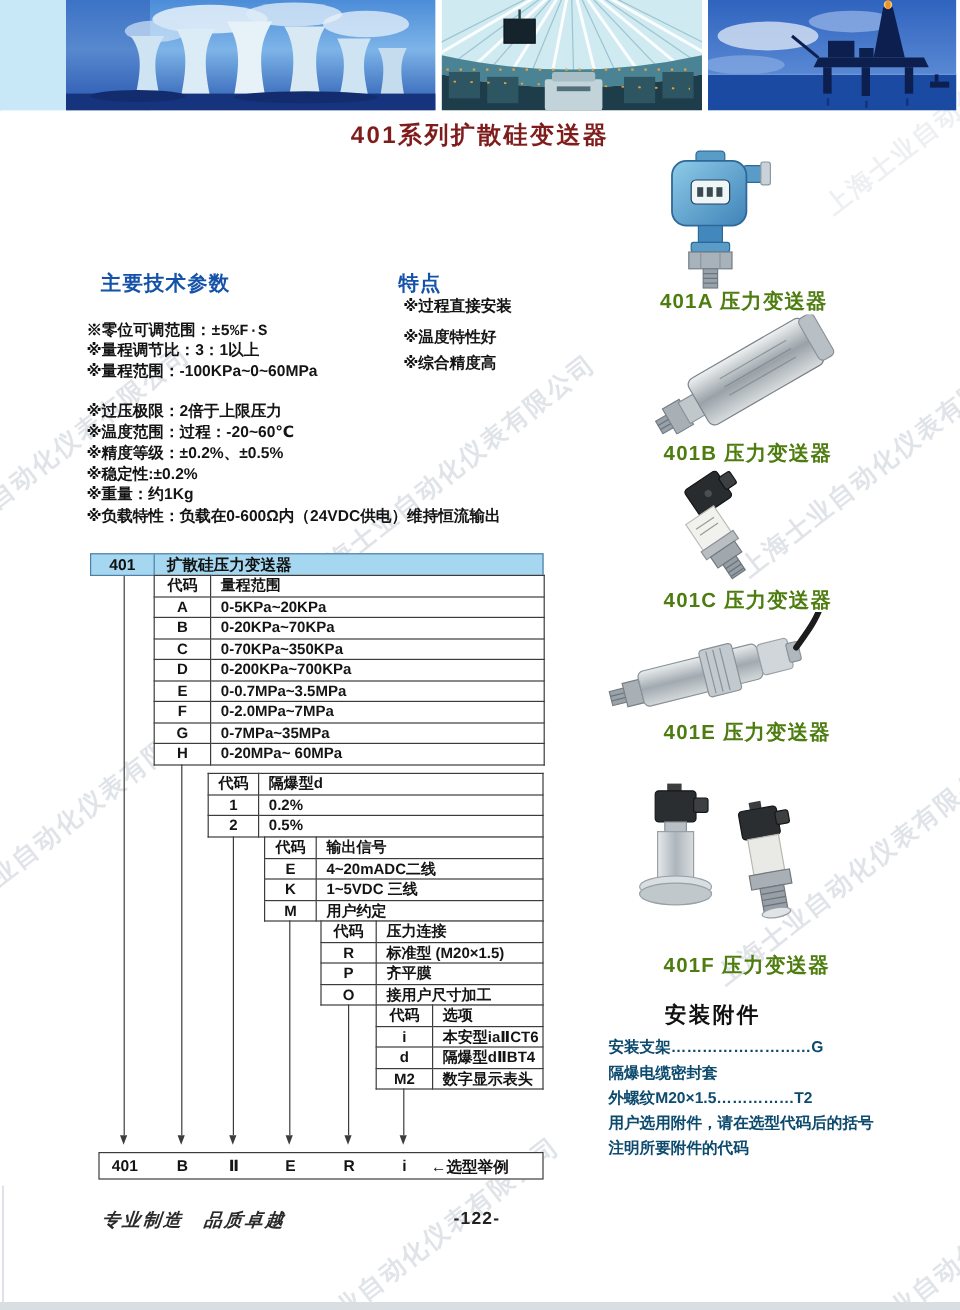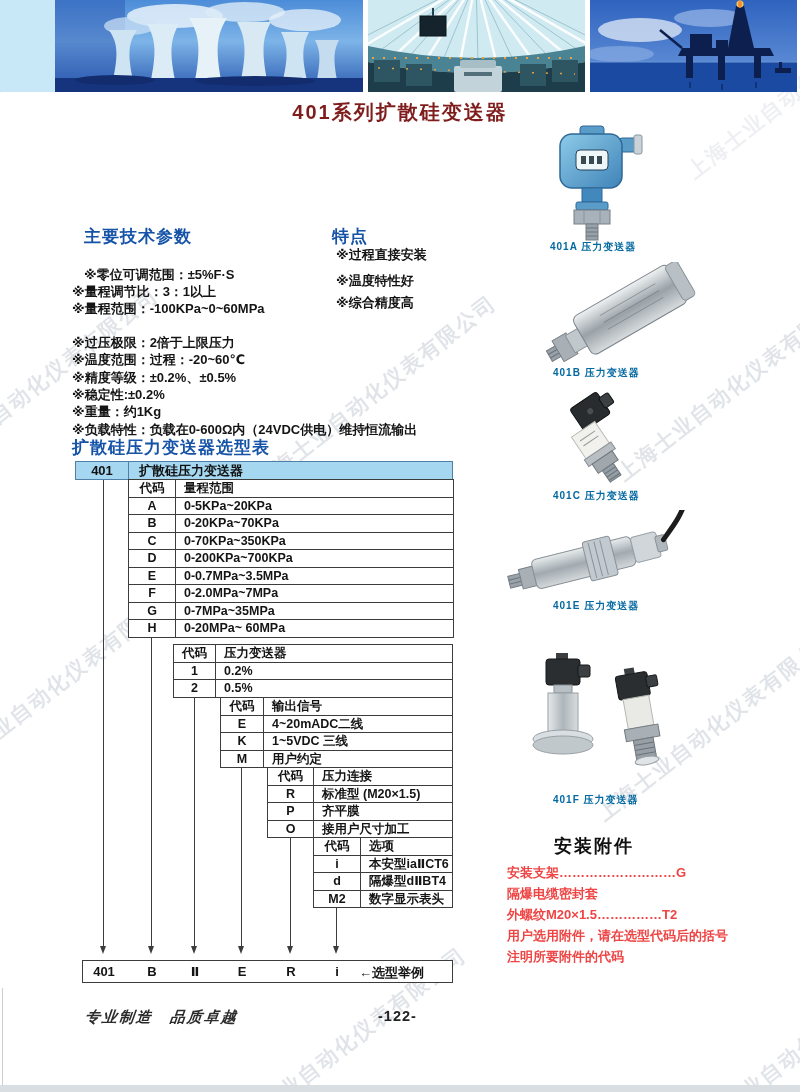--- a/index.html
+++ b/index.html
@@ -28,24 +28,24 @@
   table.tier tr:first-child td { font-weight:bold; }
   .vl { position:absolute; width:1px; background:#3c3c3c; }
   .arr { position:absolute; width:0; height:0; border-left:3.5px solid transparent; border-right:3.5px solid transparent; border-top:8px solid #3c3c3c; }
   .exbox { position:absolute; left:82px; top:960px; width:371px; height:23px; border:1px solid #3c3c3c; background:#fff; }
   .exv { position:absolute; top:3px; transform:translateX(-50%); font-size:13px; font-weight:600; color:#141414; white-space:nowrap; }
   .exnote { position:absolute; left:276px; top:3px; font-size:13px; font-weight:600; color:#141414; white-space:nowrap; }
 
   
   .prod { position:absolute; }
   .prod svg { display:block; }
-  .plabel { position:absolute; font-size:10px; font-weight:bold; color:#0369a1; white-space:nowrap; letter-spacing:1px; }
+  .plabel { position:absolute; font-size:17px; font-weight:bold; color:#4d7c0f; white-space:nowrap; letter-spacing:1px; }
 
   .acc-h { position:absolute; left:507px; top:834px; font-size:18px; font-weight:bold; color:#111; letter-spacing:2px;margin-left:47px; }
-  .acc-line { position:absolute; left:507px; font-size:13px; font-weight:600; color:#ef4444; white-space:nowrap; }
+  .acc-line { position:absolute; left:507px; font-size:13px; font-weight:600; color:#0c4a6e; white-space:nowrap; }
 
   
   .slogan { position:absolute; left:85px; top:1008px; font-size:15px; font-weight:bold; font-style:italic; color:#2b2b2b; letter-spacing:2px; transform:skewX(-6deg); }
   .pagenum { position:absolute; left:378px; top:1008px; font-size:14.5px; font-weight:bold; color:#222; letter-spacing:1px; }
   .botbar { position:absolute; left:0; top:1085px; width:800px; height:7px; background:#d9dee3; }
   .leftedge { position:absolute; left:2px; top:988px; width:1px; height:97px; background:#c9ced4; }
 
   
   .wm { position:absolute; color:#c3c9d2; opacity:.5; font-size:21px; font-weight:600; letter-spacing:2px; white-space:nowrap; transform:rotate(-38deg); transform-origin:left center; pointer-events:none; }
   .wm.light { opacity:.28; }
@@ -168,36 +168,35 @@
         <line x1="100" y1="82" x2="100" y2="88"></line>
           <line x1="132" y1="84" x2="132" y2="90"></line>
           <line x1="166" y1="82" x2="166" y2="88"></line>
       </g>
     </svg>
   </div>
 
   <div class="doc-title">401系列扩散硅变送器</div>
 
   <div class="sec-h" style="left:84px; top:225px;">主要技术参数</div>
-  <div class="spec-item" style="left:84px; top:266px;">※零位可调范围：±5%F·S</div>
+  <div class="spec-item" style="left:72px; top:266px;font-family:Liberation Mono, monospace;">※零位可调范围：±5%F·S</div>
   <div class="spec-item" style="left:72px; top:283px;">※量程调节比：3：1以上</div>
   <div class="spec-item" style="left:72px; top:300px;">※量程范围：-100KPa~0~60MPa</div>
   <div class="spec-item" style="left:72px; top:334px;">※过压极限：2倍于上限压力</div>
   <div class="spec-item" style="left:72px; top:351px;">※温度范围：过程：-20~60℃</div>
   <div class="spec-item" style="left:72px; top:369px;">※精度等级：±0.2%、±0.5%</div>
   <div class="spec-item" style="left:72px; top:386px;">※稳定性:±0.2%</div>
   <div class="spec-item" style="left:72px; top:403px;text-align:center;">※重量：约1Kg</div>
   <div class="spec-item" style="left:72px; top:421px;">※负载特性：负载在0-600Ω内（24VDC供电）维持恒流输出</div>
 
   <div class="sec-h" style="left:332px; top:225px;">特点</div>
   <div class="feat-item" style="left:336px; top:246px;">※过程直接安装</div>
   <div class="feat-item" style="left:336px; top:272px;">※温度特性好</div>
   <div class="feat-item" style="left:336px; top:294px;">※综合精度高</div>
 
-  <div class="sec-h" style="left:72px; top:436px;">扩散硅压力变送器选型表</div>
 
   <div class="hdrbar">
     <div class="c1">401</div>
     <div class="c2">扩散硅压力变送器</div>
   </div>
 
   <table class="tier" style="left:128px; top:479px; width:326px;">
     <colgroup>
         <col style="width:47px">
         <col>
@@ -243,21 +242,21 @@
     </table>
 
   <table class="tier" style="left:173px; top:644px; width:280px;">
     <colgroup>
         <col style="width:42px">
         <col>
       </colgroup>
     <tbody>
         <tr>
           <td class="cc">代码</td>
-          <td class="vv">压力变送器</td>
+          <td class="vv">隔爆型d</td>
         </tr>
     <tr>
           <td class="cc">1</td>
           <td class="vv">0.2%</td>
         </tr>
     <tr>
           <td class="cc">2</td>
           <td class="vv">0.5%</td>
         </tr>
   </tbody>

